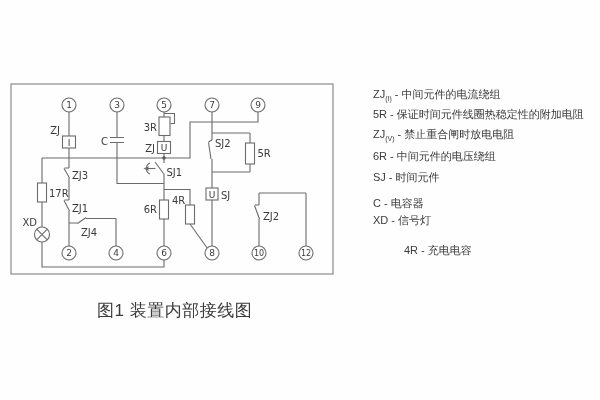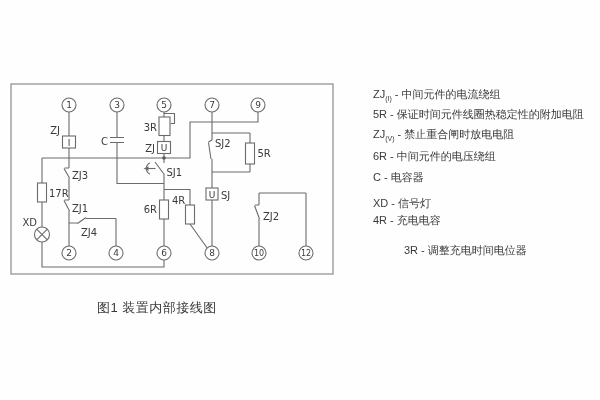--- a/index.html
+++ b/index.html
@@ -7,21 +7,21 @@
     position:relative;width:600px;height:400px;background:#fefefe;overflow:hidden;
     font-family:"Liberation Sans","DejaVu Sans",sans-serif;color:#333;
   }
   svg text{
     font-family:"DejaVu Sans","Liberation Sans",sans-serif;
     fill:#3a3a3a;font-size:10px;
   }
   svg .tnum{font-size:9px;}
   svg .tnum2{font-size:8px;}
   .caption{
-    position:absolute;left:97px;top:299px;font-size:13px;color:#3a3a3a;
+    position:absolute;left:97px;top:299px;font-size:17px;color:#3a3a3a;
     letter-spacing:0.5px;white-space:nowrap;
   }
   .legend{position:absolute;left:373px;top:0;width:226px;height:400px;}
   .legend-item{
     position:absolute;left:0;font-size:11px;color:#3a3a3a;white-space:nowrap;
     letter-spacing:0px;
   }
   .legend-item sub{font-size:7px;}
   .legend-item .desc{margin-left:3px;text-align:right;}
   .legend-item:nth-child(1){top:87px;}
@@ -188,26 +188,26 @@
     <div class="legend-item">
       <span>5R</span><sub></sub><span class="desc">- 保证时间元件线圈热稳定性的附加电阻</span>
     </div>
     <div class="legend-item">
       <span>ZJ</span><sub>(V)</sub><span class="desc">- 禁止重合闸时放电电阻</span>
     </div>
     <div class="legend-item">
       <span>6R</span><sub></sub><span class="desc">- 中间元件的电压绕组</span>
     </div>
     <div class="legend-item">
+      <span>SJ</span><sub></sub><span class="desc">- 时间元件</span>
+    </div>
+    <div class="legend-item">
       <span>C</span><sub></sub><span class="desc">- 电容器</span>
     </div>
     <div class="legend-item">
       <span>XD</span><sub></sub><span class="desc">- 信号灯</span>
     </div>
     <div class="legend-item">
       <span>4R</span><sub></sub><span class="desc">- 充电电容</span>
     </div>
-    <div class="legend-item">
-      <span>3R</span><sub></sub><span class="desc">- 调整充电时间电位器</span>
-    </div>
   </div>
 
 </div>
 
 </body></html>

